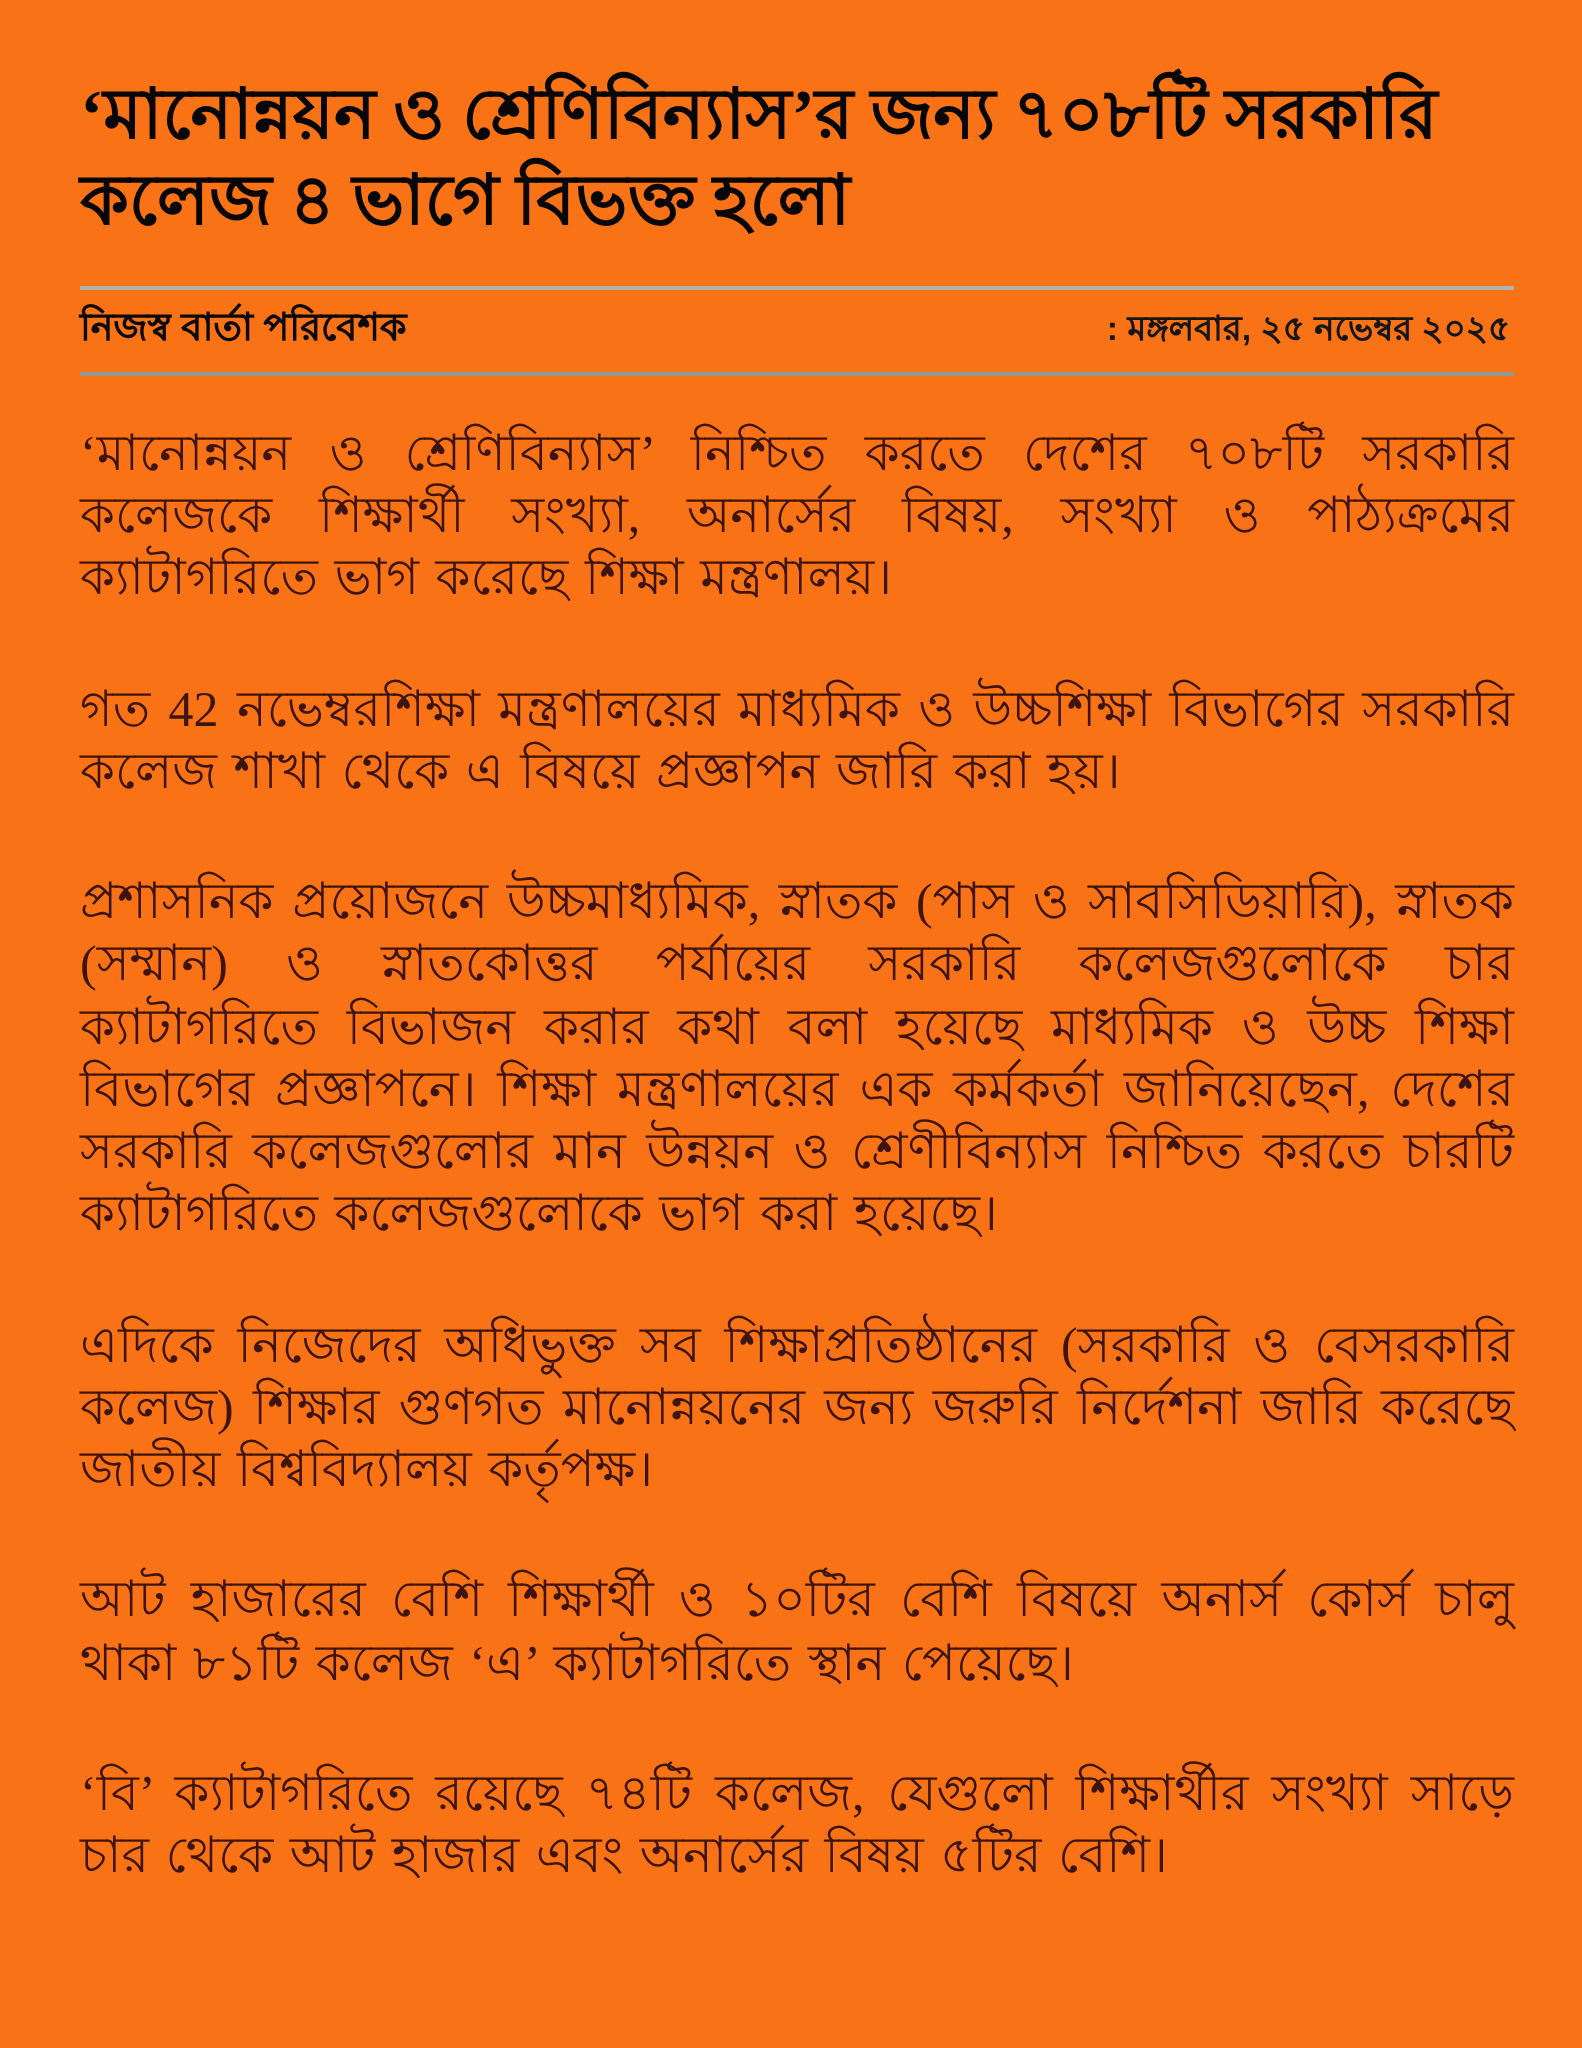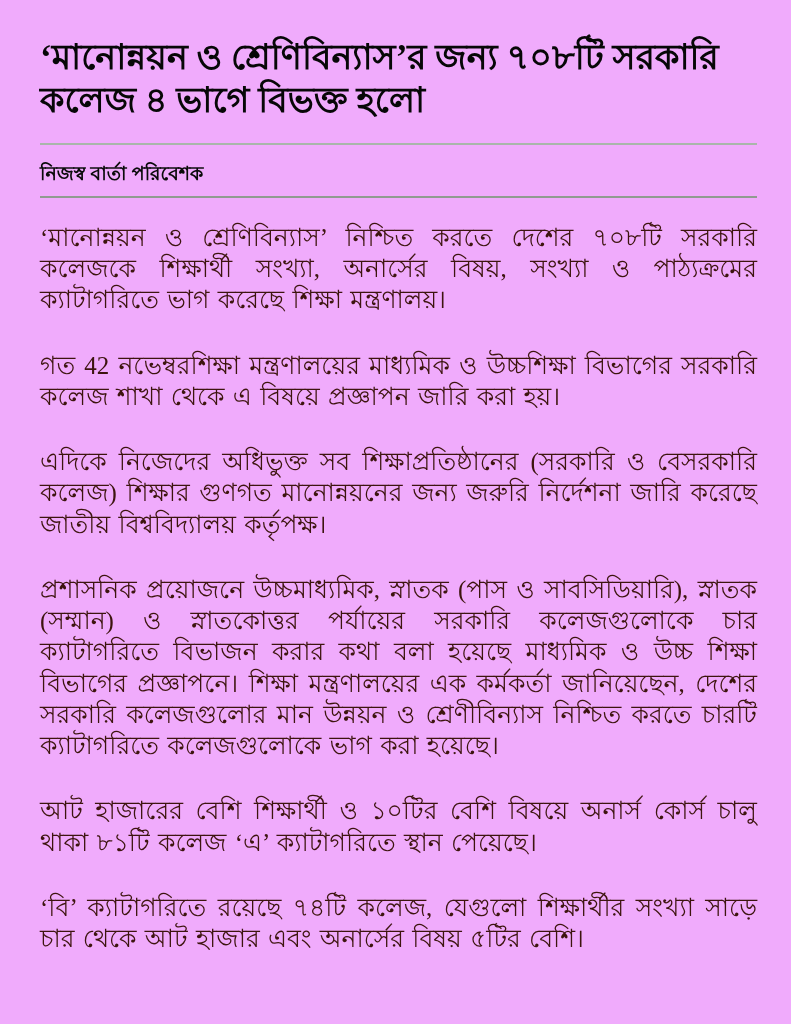--- a/index.html
+++ b/index.html
@@ -11,39 +11,39 @@
   body {
     width: 791px;
     height: 1024px;
     font-family: "Liberation Serif", serif;
     overflow: hidden;
   }
   .doc {
     width: 791px;
     height: 1024px;
     padding: 0 34px 0 40px;
-    background: #f0abfc;
+    background: #f97316;
   }
   .headline {
     margin: 0;
     padding-top: 36px;
     font-size: 35px;
     line-height: 1.24;
     font-weight: 700;
     color: #070707;
     letter-spacing: 0;
   }
   .byline-bar {
     margin-top: 20px;
     display: flex;
     justify-content: space-between;
     align-items: center;
     border-top: 2px solid #a9b6aa;
     border-bottom: 2px solid #8f9b90;
-    padding: 14px 2px 5px 0;
+    padding: 4px 2px 5px 0;
   }
   .byline-reporter {
     font-family: "Liberation Sans", sans-serif;
     font-weight: 700;
     font-size: 19px;
     color: #0a0a0a;
   }
   .byline-date {
     font-family: "Liberation Sans", sans-serif;
     font-weight: 600;
@@ -67,24 +67,25 @@
 </style>
 </head>
 <body>
 
 <div class="doc">
 
   <h1 class="headline">‘মানোন্নয়ন ও শ্রেণিবিন্যাস’র জন্য ৭০৮টি সরকারি কলেজ ৪ ভাগে বিভক্ত হলো</h1>
 
   <div class="byline-bar">
     <span class="byline-reporter">নিজস্ব বার্তা পরিবেশক</span>
+    <span class="byline-date">: মঙ্গলবার, ২৫ নভেম্বর ২০২৫</span>
   </div>
 
   <div class="article-body">
     <p>‘মানোন্নয়ন ও শ্রেণিবিন্যাস’ নিশ্চিত করতে দেশের ৭০৮টি সরকারি কলেজকে শিক্ষার্থী সংখ্যা, অনার্সের বিষয়, সংখ্যা ও পাঠ্যক্রমের ক্যাটাগরিতে ভাগ করেছে শিক্ষা মন্ত্রণালয়।</p>
     <p>গত 42 নভেম্বরশিক্ষা মন্ত্রণালয়ের মাধ্যমিক ও উচ্চশিক্ষা বিভাগের সরকারি কলেজ শাখা থেকে এ বিষয়ে প্রজ্ঞাপন জারি করা হয়।</p>
+    <p>প্রশাসনিক প্রয়োজনে উচ্চমাধ্যমিক, স্নাতক (পাস ও সাবসিডিয়ারি), স্নাতক (সম্মান) ও স্নাতকোত্তর পর্যায়ের সরকারি কলেজগুলোকে চার ক্যাটাগরিতে বিভাজন করার কথা বলা হয়েছে মাধ্যমিক ও উচ্চ শিক্ষা বিভাগের প্রজ্ঞাপনে। শিক্ষা মন্ত্রণালয়ের এক কর্মকর্তা জানিয়েছেন, দেশের সরকারি কলেজগুলোর মান উন্নয়ন ও শ্রেণীবিন্যাস নিশ্চিত করতে চারটি ক্যাটাগরিতে কলেজগুলোকে ভাগ করা হয়েছে।</p>
     <p>এদিকে নিজেদের অধিভুক্ত সব শিক্ষাপ্রতিষ্ঠানের (সরকারি ও বেসরকারি কলেজ) শিক্ষার গুণগত মানোন্নয়নের জন্য জরুরি নির্দেশনা জারি করেছে জাতীয় বিশ্ববিদ্যালয় কর্তৃপক্ষ।</p>
-    <p>প্রশাসনিক প্রয়োজনে উচ্চমাধ্যমিক, স্নাতক (পাস ও সাবসিডিয়ারি), স্নাতক (সম্মান) ও স্নাতকোত্তর পর্যায়ের সরকারি কলেজগুলোকে চার ক্যাটাগরিতে বিভাজন করার কথা বলা হয়েছে মাধ্যমিক ও উচ্চ শিক্ষা বিভাগের প্রজ্ঞাপনে। শিক্ষা মন্ত্রণালয়ের এক কর্মকর্তা জানিয়েছেন, দেশের সরকারি কলেজগুলোর মান উন্নয়ন ও শ্রেণীবিন্যাস নিশ্চিত করতে চারটি ক্যাটাগরিতে কলেজগুলোকে ভাগ করা হয়েছে।</p>
     <p>আট হাজারের বেশি শিক্ষার্থী ও ১০টির বেশি বিষয়ে অনার্স কোর্স চালু থাকা ৮১টি কলেজ ‘এ’ ক্যাটাগরিতে স্থান পেয়েছে।</p>
     <p>‘বি’ ক্যাটাগরিতে রয়েছে ৭৪টি কলেজ, যেগুলো শিক্ষার্থীর সংখ্যা সাড়ে চার থেকে আট হাজার এবং অনার্সের বিষয় ৫টির বেশি।</p>
   </div>
 
 </div>
 
 </body></html>

